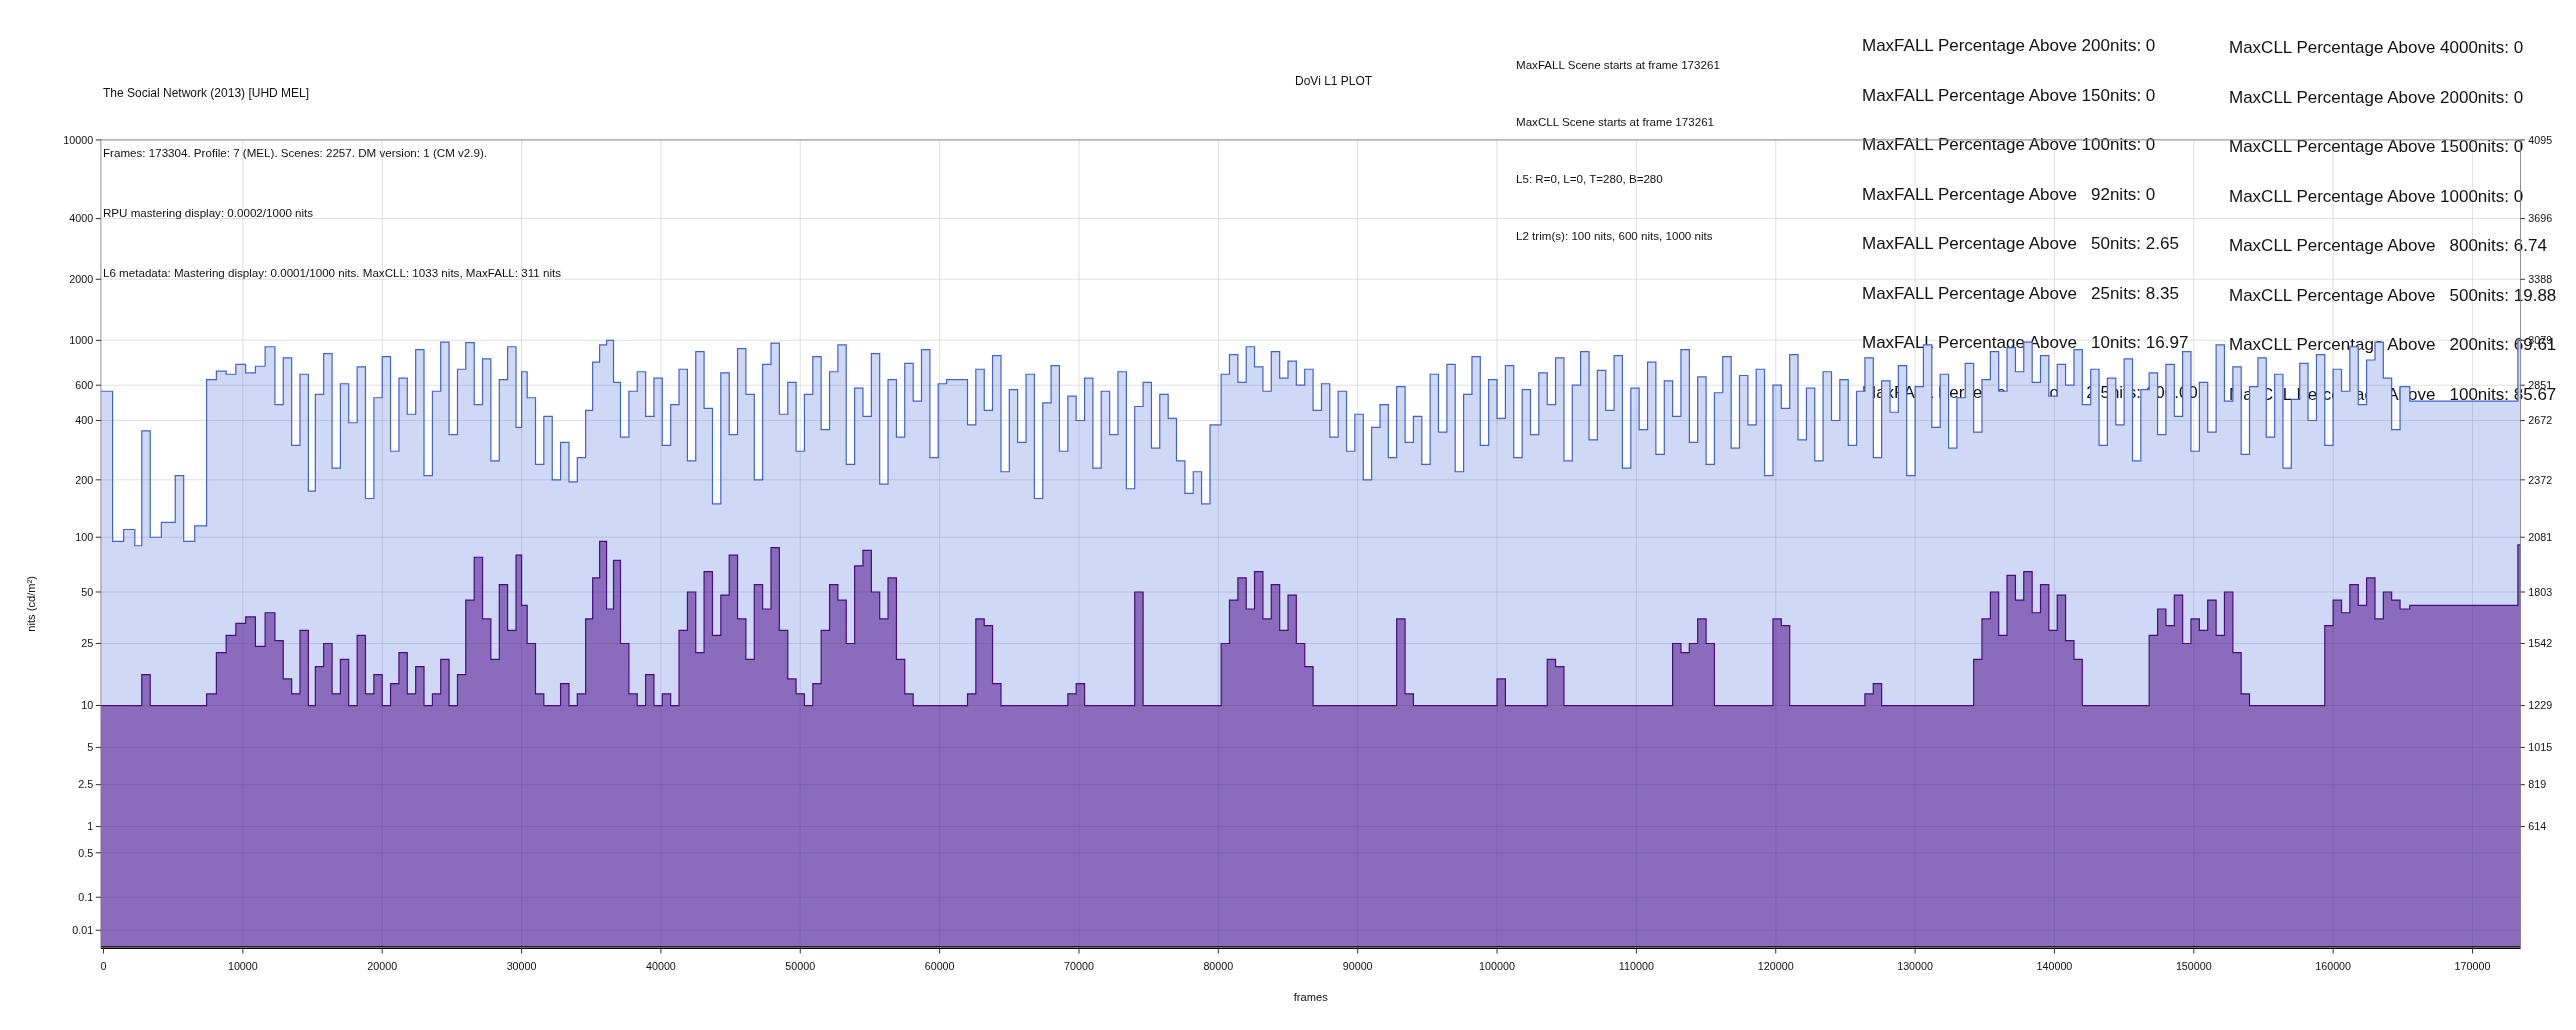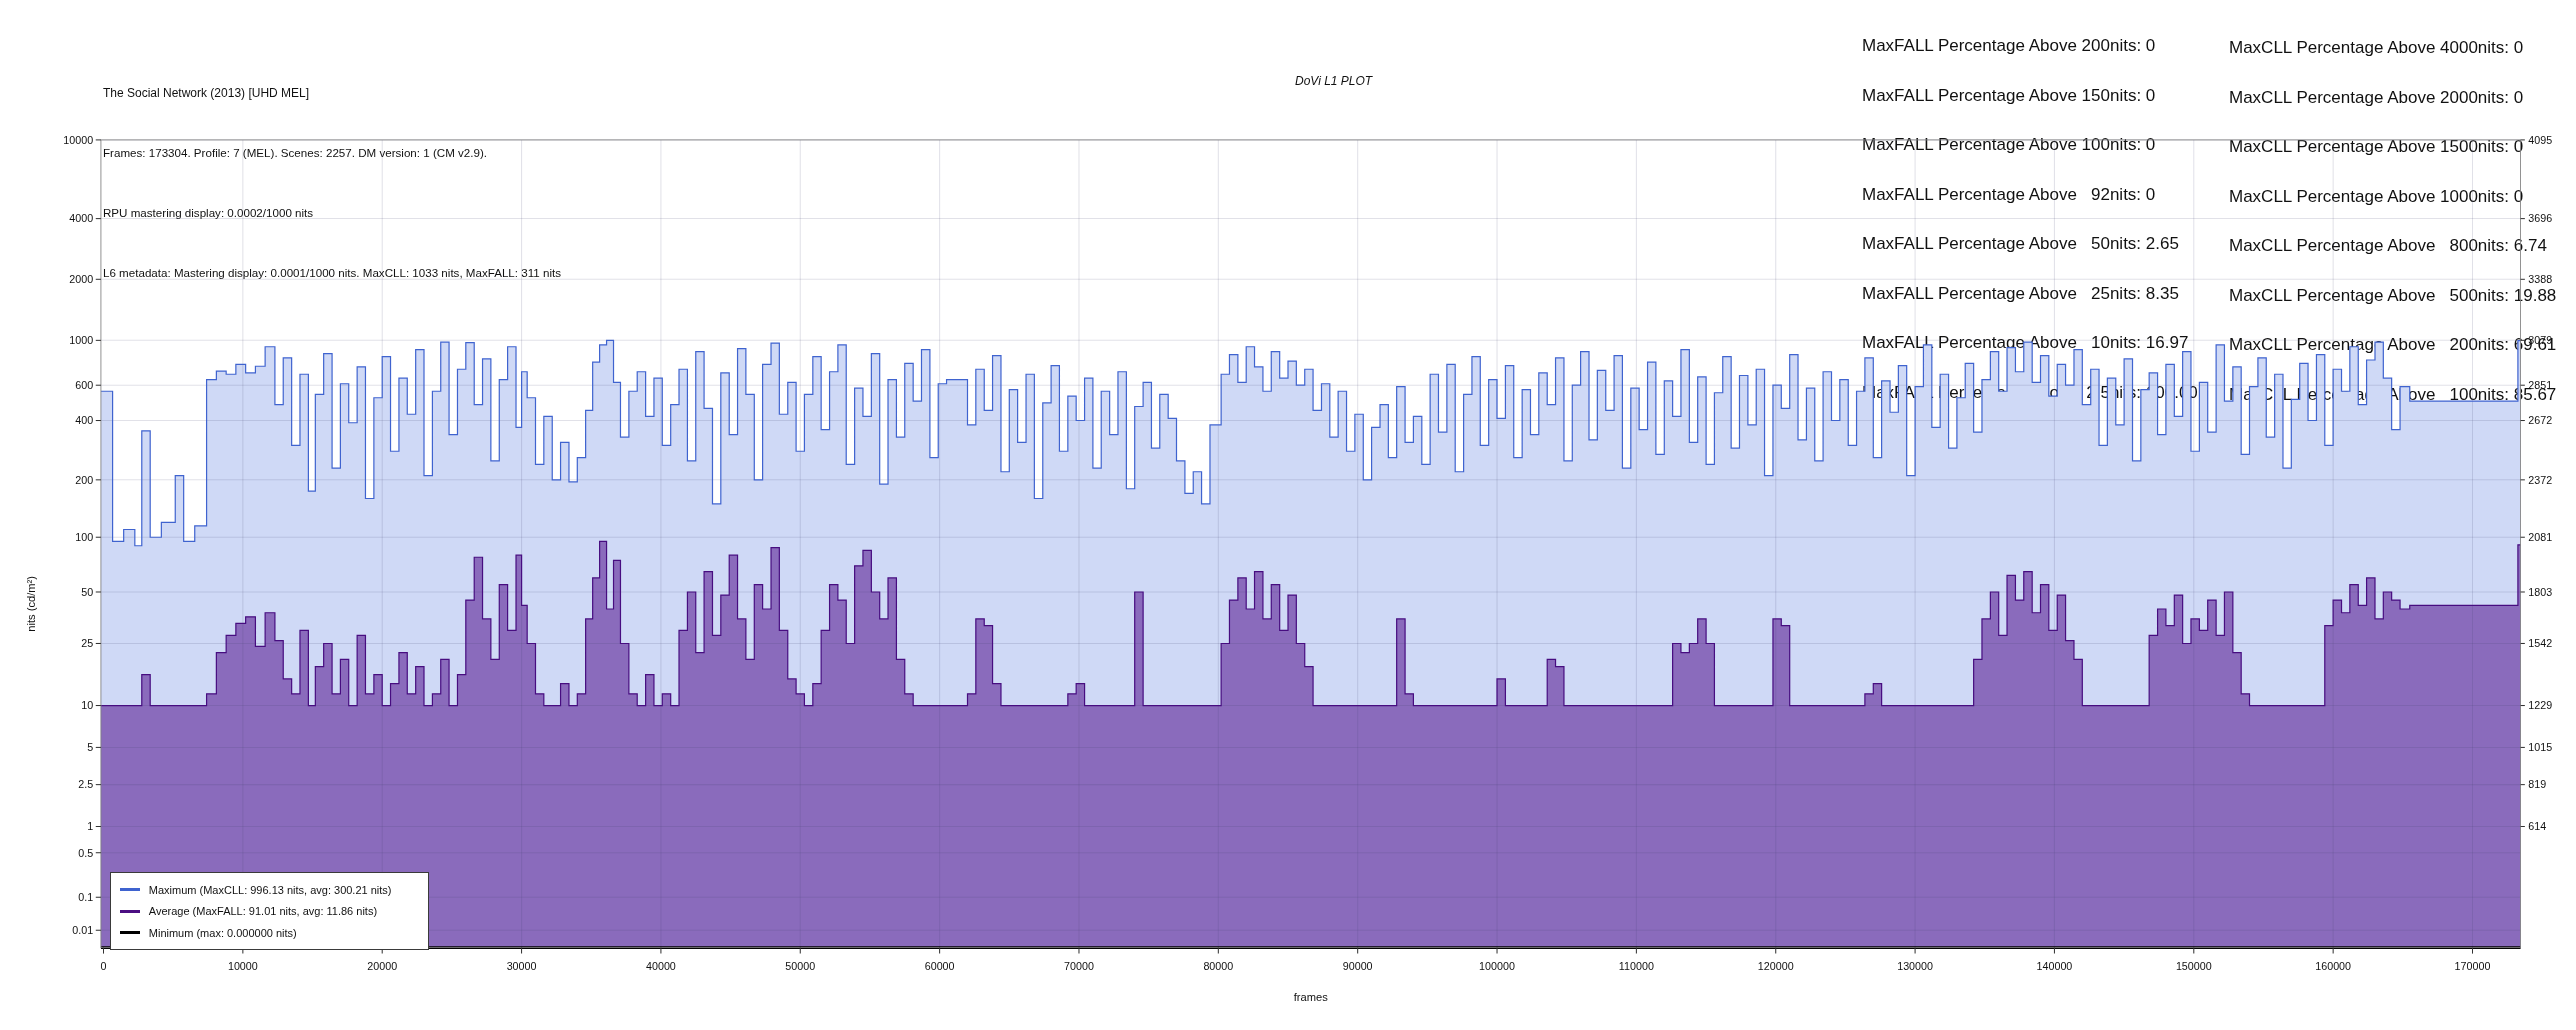--- a/index.html
+++ b/index.html
@@ -1,21 +1,21 @@
 <!DOCTYPE html>
 <html style="font-size:13.7px"><head>
 <meta charset="utf-8">
 <style>
   html,body{margin:0;padding:0;background:#fff;}
   #screen{position:relative;width:2576px;height:1030px;background:#ffffff;overflow:hidden;
           font-family:"Liberation Sans",sans-serif;color:#111;}
   .hdr-block{position:absolute;white-space:pre;line-height:20px;font-size:11.6px;}
   .info-block{position:absolute;white-space:pre;line-height:19px;font-size:11.6px;}
   .stats-block{position:absolute;white-space:pre;line-height:16.5px;font-size:17px;}
-  .plot-title{position:absolute;font-size:12px;font-style:italic;}
+  .plot-title{position:absolute;font-size:12px;}
   .hdr-title{font-size:12px;}
   #legend{position:absolute;left:110px;top:872px;width:319px;background:#ffffff;
           border:1.4px solid #3a3a3a;box-sizing:border-box;padding:6px 8.6px 5.2px 8.6px;z-index:5;}
   .legend-row{display:flex;align-items:center;height:21.5px;}
   .legend-dash{width:20.6px;height:2.6px;margin-right:8.6px;flex:0 0 auto;}
   .legend-label{font-size:11px;white-space:pre;}
   svg text{font-family:"Liberation Sans",sans-serif;fill:#111;}
 </style>
 </head>
 <body>
@@ -24,20 +24,26 @@
 
   <div class="hdr-block" style="left:103px;top:43px;">
     <div class="hdr-title">The Social Network (2013) [UHD MEL]</div>
     <div>Frames: 173304. Profile: 7 (MEL). Scenes: 2257. DM version: 1 (CM v2.9).</div>
     <div>RPU mastering display: 0.0002/1000 nits</div>
     <div>L6 metadata: Mastering display: 0.0001/1000 nits. MaxCLL: 1033 nits, MaxFALL: 311 nits</div>
   </div>
 
   <div class="plot-title" style="left:1295px;top:74px;">DoVi L1 PLOT</div>
 
+  <div class="info-block" style="left:1516px;top:17px;">
+    <div>MaxFALL Scene starts at frame 173261</div>
+    <div>MaxCLL Scene starts at frame 173261</div>
+    <div>L5: R=0, L=0, T=280, B=280</div>
+    <div>L2 trim(s): 100 nits, 600 nits, 1000 nits</div>
+  </div>
 
   <div class="stats-block" style="left:1862px;top:5.2px;">
     <div>MaxFALL Percentage Above 200nits: 0</div>
     <div>MaxFALL Percentage Above 150nits: 0</div>
     <div>MaxFALL Percentage Above 100nits: 0</div>
     <div>MaxFALL Percentage Above   92nits: 0</div>
     <div>MaxFALL Percentage Above   50nits: 2.65</div>
     <div>MaxFALL Percentage Above   25nits: 8.35</div>
     <div>MaxFALL Percentage Above   10nits: 16.97</div>
     <div>MaxFALL Percentage Above  2.5nits: 100.00</div>
@@ -190,29 +196,15 @@
       <line x1="2555.294117647059" y1="1104" x2="2555.294117647059" y2="1111" stroke="#333" stroke-width="1.2"></line>
       <text x="2555.294117647059" y="1130" text-anchor="middle" font-size="12.5">150000</text>
       <line x1="2717.6470588235297" y1="1104" x2="2717.6470588235297" y2="1111" stroke="#333" stroke-width="1.2"></line>
       <text x="2717.6470588235297" y="1130" text-anchor="middle" font-size="12.5">160000</text>
       <line x1="2880" y1="1104" x2="2880" y2="1111" stroke="#333" stroke-width="1.2"></line>
       <text x="2880" y="1130" text-anchor="middle" font-size="12.5">170000</text>
       <text x="1526.5" y="1166" text-anchor="middle" font-size="13">frames</text>
       <text x="0" y="0" text-anchor="middle" font-size="13" transform="translate(40,703.5) rotate(-90)">nits (cd/m²)</text>
     </svg>
 
-  <div id="legend">
-    <div class="legend-row">
-      <div class="legend-dash" style="background: rgb(63, 99, 207);"></div>
-      <div class="legend-label">Maximum (MaxCLL: 996.13 nits, avg: 300.21 nits)</div>
-    </div>
-    <div class="legend-row">
-      <div class="legend-dash" style="background: rgb(75, 14, 130);"></div>
-      <div class="legend-label">Average (MaxFALL: 91.01 nits, avg: 11.86 nits)</div>
-    </div>
-    <div class="legend-row">
-      <div class="legend-dash" style="background: rgb(0, 0, 0);"></div>
-      <div class="legend-label">Minimum (max: 0.000000 nits)</div>
-    </div>
-  </div>
 
 </div>
 
 
 </body></html>

